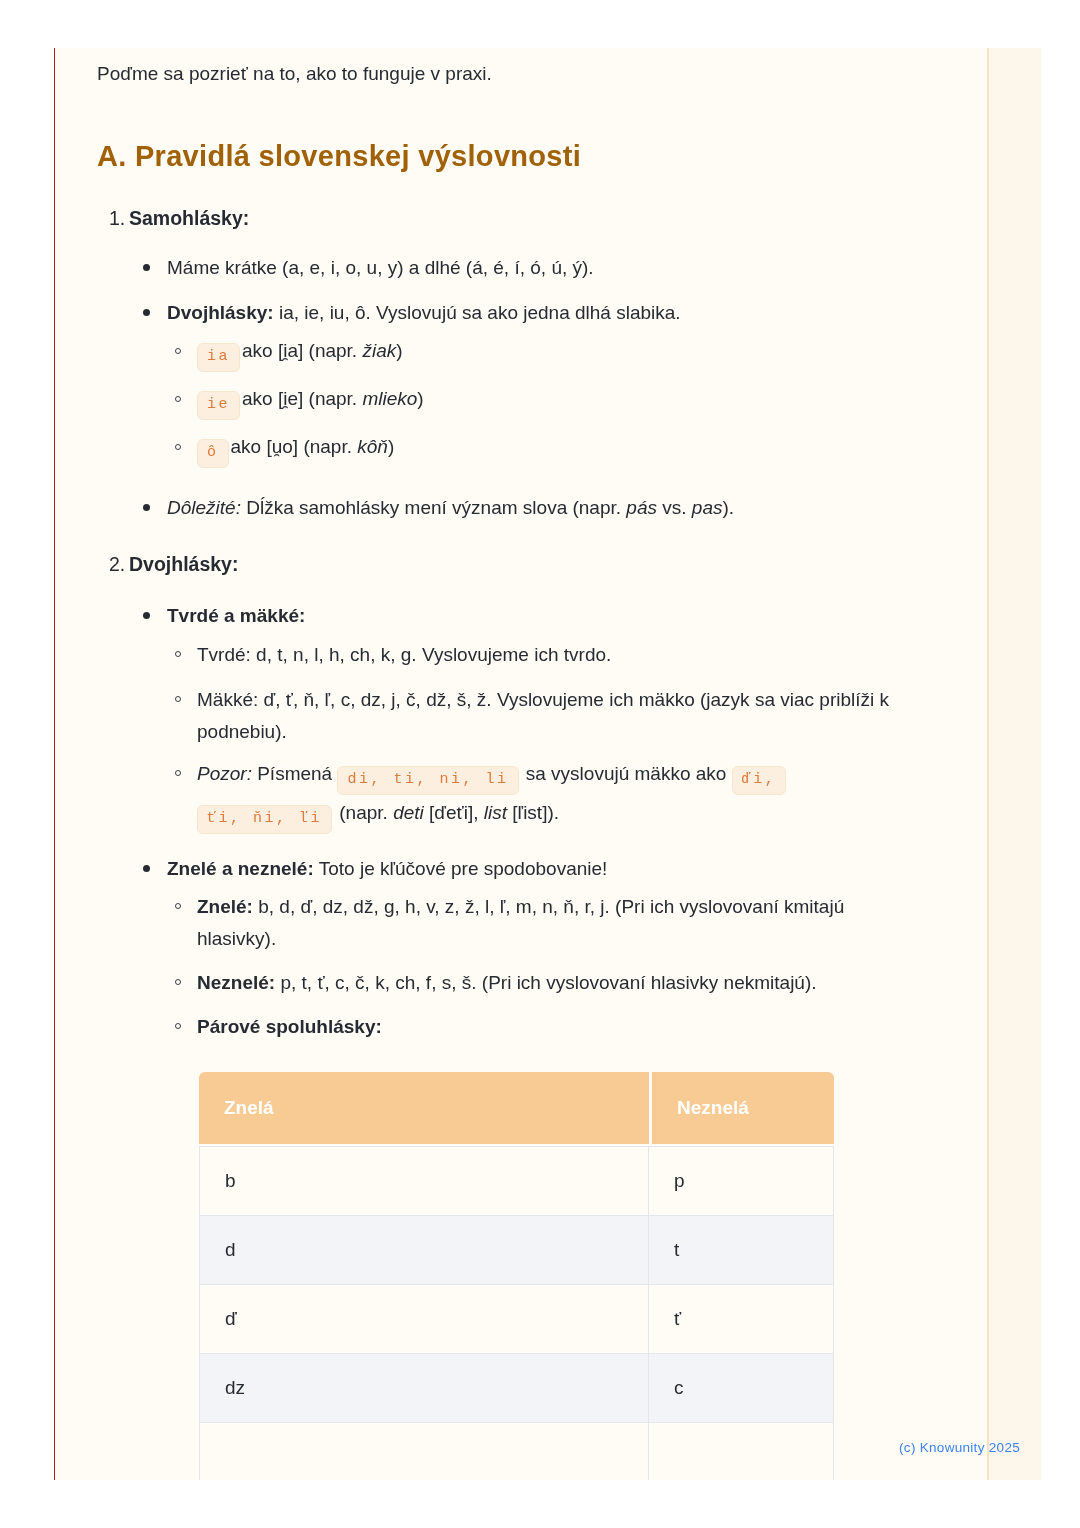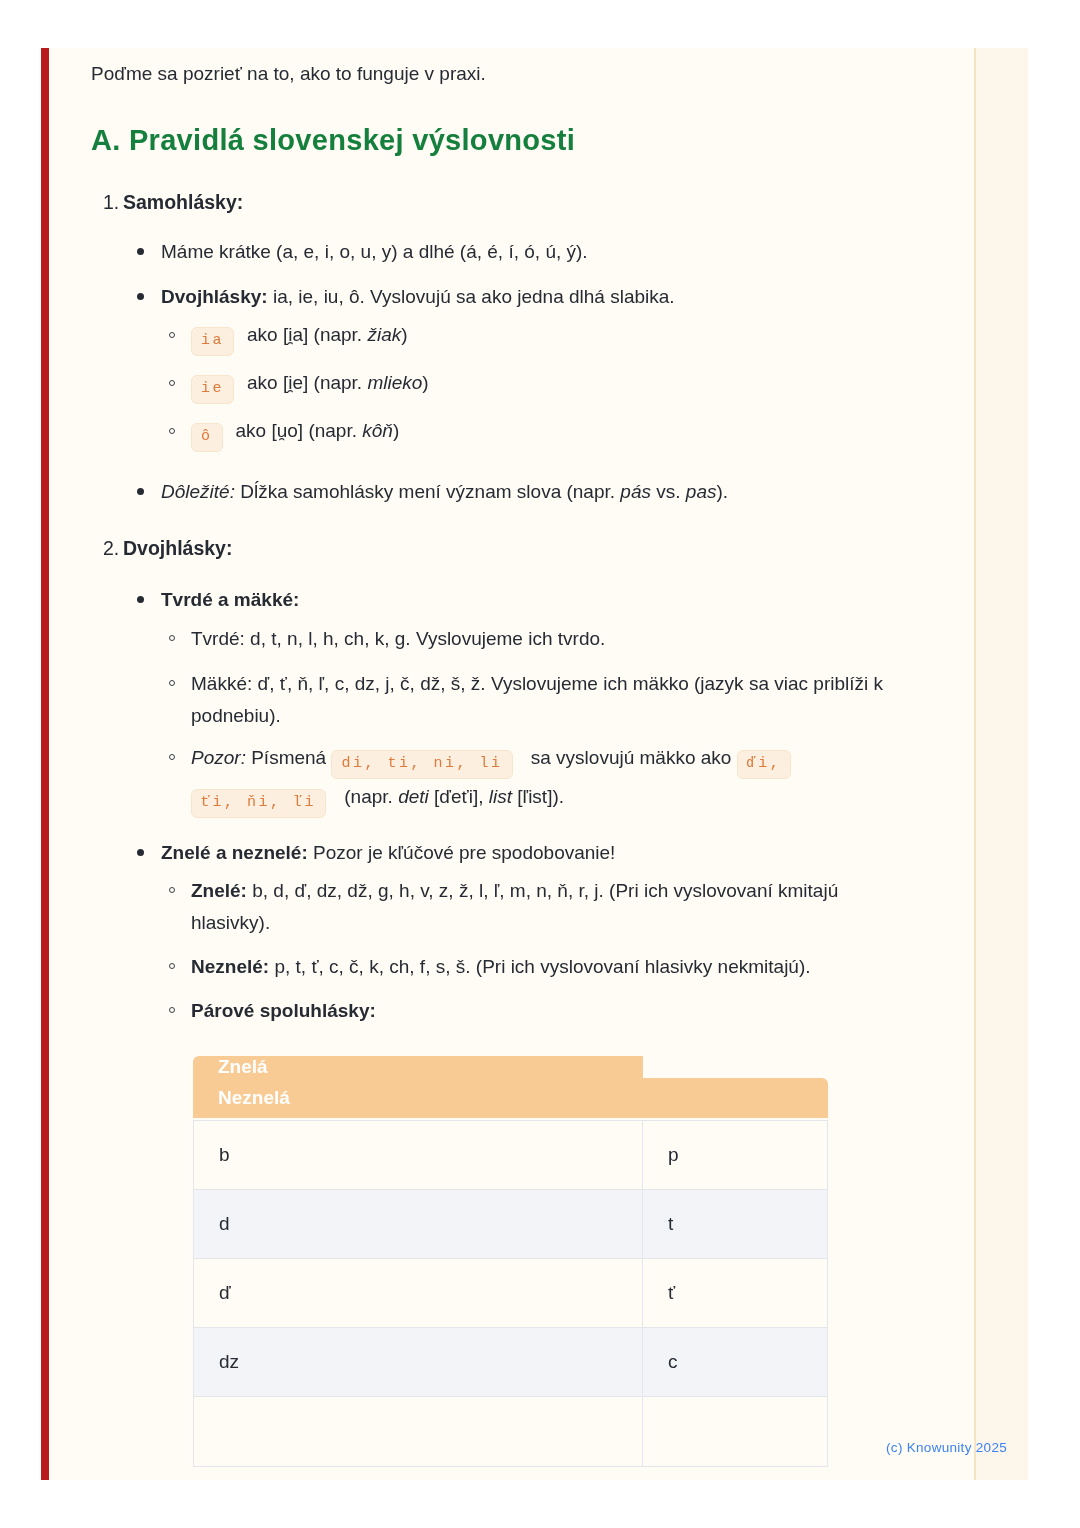--- a/index.html
+++ b/index.html
@@ -1,54 +1,54 @@
 <!DOCTYPE html>
 <html><head>
 <meta charset="utf-8">
 <style>
   * { margin:0; padding:0; box-sizing:border-box; }
   html,body { width:1080px; height:1528px; background:#ffffff; font-family:"Liberation Sans", sans-serif; color:#262b33; }
-  .page { position:absolute; left:41px; top:48px; width:987px; height:1432px;
-          background:#fffcf5; border-left:8px solid #b91c1c; overflow:hidden; }
+  .page { position:absolute; left:54px; top:48px; width:987px; height:1432px;
+          background:#fffcf5; border-left:1px solid #b91c1c; overflow:hidden; }
   .strip { position:absolute; top:0; right:0; width:54px; height:100%;
            background:#fdf6ea; border-left:2px solid #f5e3c4; }
   .content { position:absolute; left:42px; top:0; width:845px; padding-top:12px; }
 
   .intro { font-size:19px; line-height:28px; }
-  h2.heading { margin-top:32px; font-size:29px; line-height:40px; font-weight:bold;
-               color:#15803d; letter-spacing:0.3px; }
+  h2.heading { margin-top:48px; font-size:29px; line-height:40px; font-weight:bold;
+               color:#a16207; letter-spacing:0.3px; }
 
   .oli { position:relative; padding-left:32px; font-size:19.5px; line-height:28px; }
   .oli .num { position:absolute; left:12px; top:0; font-weight:400; }
   .bold { font-weight:700; }
   .it { font-style:italic; }
 
   .lvl1 { position:relative; padding-left:70px; font-size:19px; line-height:28px; max-width:830px; }
   .dot { position:absolute; left:46px; top:10px; width:7px; height:7px;
          background:#262b33; border-radius:50%; }
   .lvl2 { position:relative; padding-left:100px; font-size:19px; line-height:32px; max-width:800px; }
   .circ { position:absolute; left:78px; top:12px; width:6px; height:6px;
           border:1.5px solid #3a414b; border-radius:50%; background:transparent; }
   .chiprow { line-height:32px; }
   .chiprow .circ { top:13px; }
   .pozor { line-height:35px; }
   .pozor .circ { top:14px; }
 
   .chip { display:inline-block; font-family:"Liberation Mono", monospace; font-size:15px;
           letter-spacing:2.5px; color:#df7a3b; background:#fcefdf; border:1px solid #f8e6cc;
           border-radius:6px; padding:2px 9px 3px; line-height:22px; vertical-align:-3px;
-          margin-right:13px; white-space:nowrap; }
+          margin-right:2px; white-space:nowrap; }
   .chip.tail { margin-right:2px; }
 
   .mt8{margin-top:8px} .mt9{margin-top:9px} .mt11{margin-top:11px} .mt12{margin-top:12px}
   .mt13{margin-top:13px} .mt17{margin-top:17px} .mt20{margin-top:21px} .mt22{margin-top:22px}
   .mt24{margin-top:24px} .mt26{margin-top:26px} .mt28{margin-top:28px}
 
   .tbl { margin:29px 0 0 102px; width:635px; font-size:19px; }
-  .tbl-head { display:flex; height:62px;flex-direction:column; }
+  .tbl-head { display:flex; height:72px; }
   .th { background:#f9cb94; color:#ffffff; font-weight:700; display:flex; align-items:center;
         padding-left:25px; }
   .th1 { width:450px; margin-right:3px; border-radius:6px 0 0 0; }
   .th2 { flex:1; border-radius:0 6px 0 0; }
   .tbl-body { margin-top:2px; border:1px solid #e3e6ea; }
   .trow { display:flex; height:69px; border-bottom:1px solid #e3e6ea; }
   .trow:last-child { border-bottom:none; }
   .trow:nth-child(odd) { background:#fffcf5; }
   .trow:nth-child(even) { background:#f2f4f7; }
   .tc { display:flex; align-items:center; padding-left:25px; }
@@ -127,21 +127,21 @@
     </div>
 
     <div class="lvl2 pozor mt8">
       <span class="circ"></span>
       <span class="it">Pozor:</span><span> Písmená </span><span class="chip">di, ti, ni, li</span><span> sa vyslovujú mäkko ako </span><span class="chip tail">ďi,</span><br>
       <span class="chip">ťi, ňi, ľi</span><span> (napr. </span><span class="it">deti</span><span> [ďeťi], </span><span class="it">list</span><span> [ľist]).</span>
     </div>
 
     <div class="lvl1 mt20">
       <span class="dot"></span>
-      <span class="bold">Znelé a neznelé:</span><span> Pozor je kľúčové pre spodobovanie!</span>
+      <span class="bold">Znelé a neznelé:</span><span> Toto je kľúčové pre spodobovanie!</span>
     </div>
 
     <div class="lvl2 mt8">
       <span class="circ"></span>
       <span class="bold">Znelé:</span><span> b, d, ď, dz, dž, g, h, v, z, ž, l, ľ, m, n, ň, r, j. (Pri ich vyslovovaní kmitajú hlasivky).</span>
     </div>
 
     <div class="lvl2 mt12">
       <span class="circ"></span>
       <span class="bold">Neznelé:</span><span> p, t, ť, c, č, k, ch, f, s, š. (Pri ich vyslovovaní hlasivky nekmitajú).</span>

